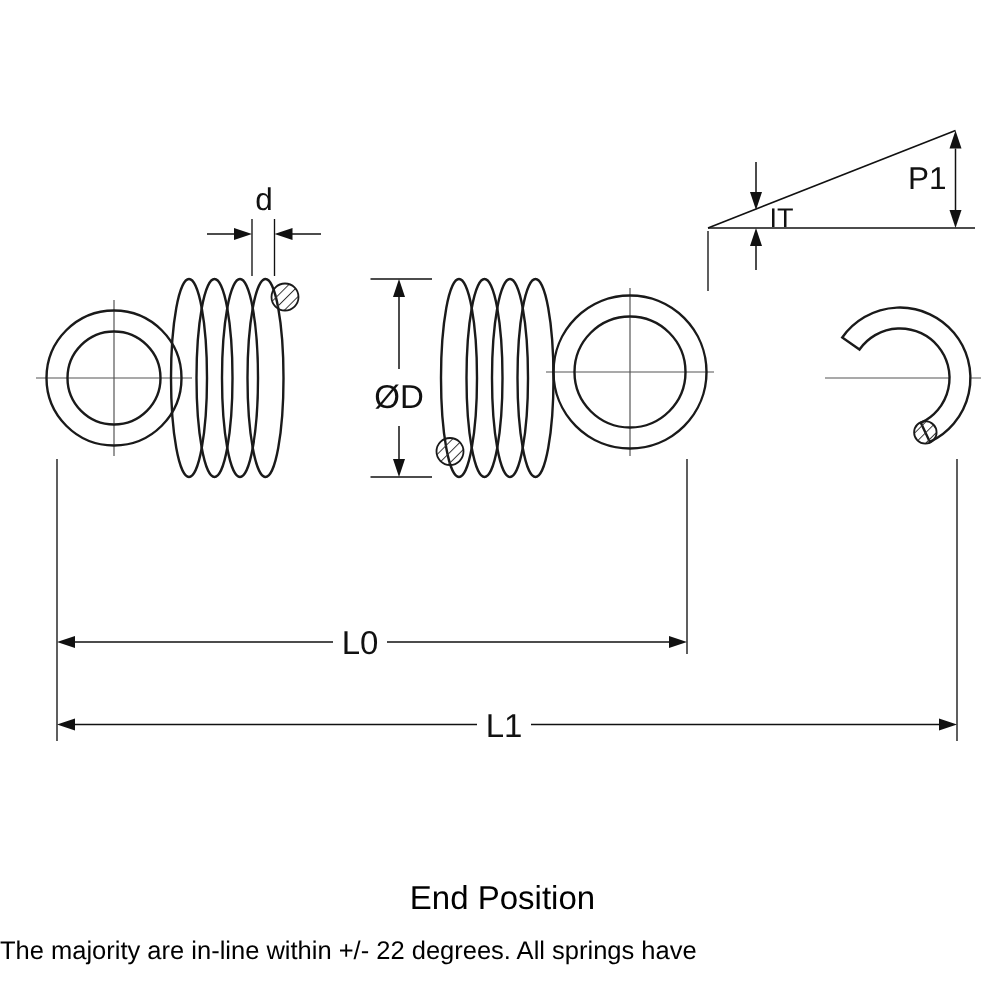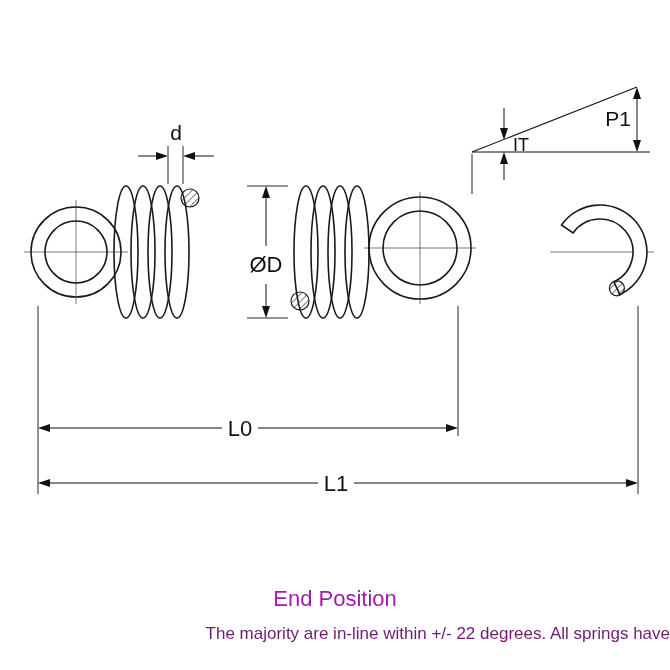--- a/index.html
+++ b/index.html
@@ -7,25 +7,25 @@
     position:relative;width:670px;height:670px;background:#ffffff;
     font-family:"Liberation Sans","DejaVu Sans",sans-serif;overflow:hidden;
   }
   .drawing{position:absolute;top:0;left:0;}
   svg text{
     font-family:"Liberation Sans","DejaVu Sans",sans-serif;
     fill:#111;
   }
   .end-position{
     position:absolute;top:586px;left:0;width:670px;
-    text-align:center;font-size:22px;color:#a21caf;
+    text-align:center;font-size:22px;color:#000000;
   }
   .note{
     position:absolute;top:622px;left:0;width:670px;
-    text-align:right;font-size:17px;line-height:23px;color:#701a75;
+    text-align:left;font-size:17px;line-height:23px;color:#000000;
   }
 </style>
 </head>
 <body>
 
 <div class="page">
 
   <svg class="drawing" width="670" height="560" viewBox="0 0 670 560">
     <defs>
       <pattern id="hatch" width="5" height="5" patternUnits="userSpaceOnUse" patternTransform="rotate(45)">

